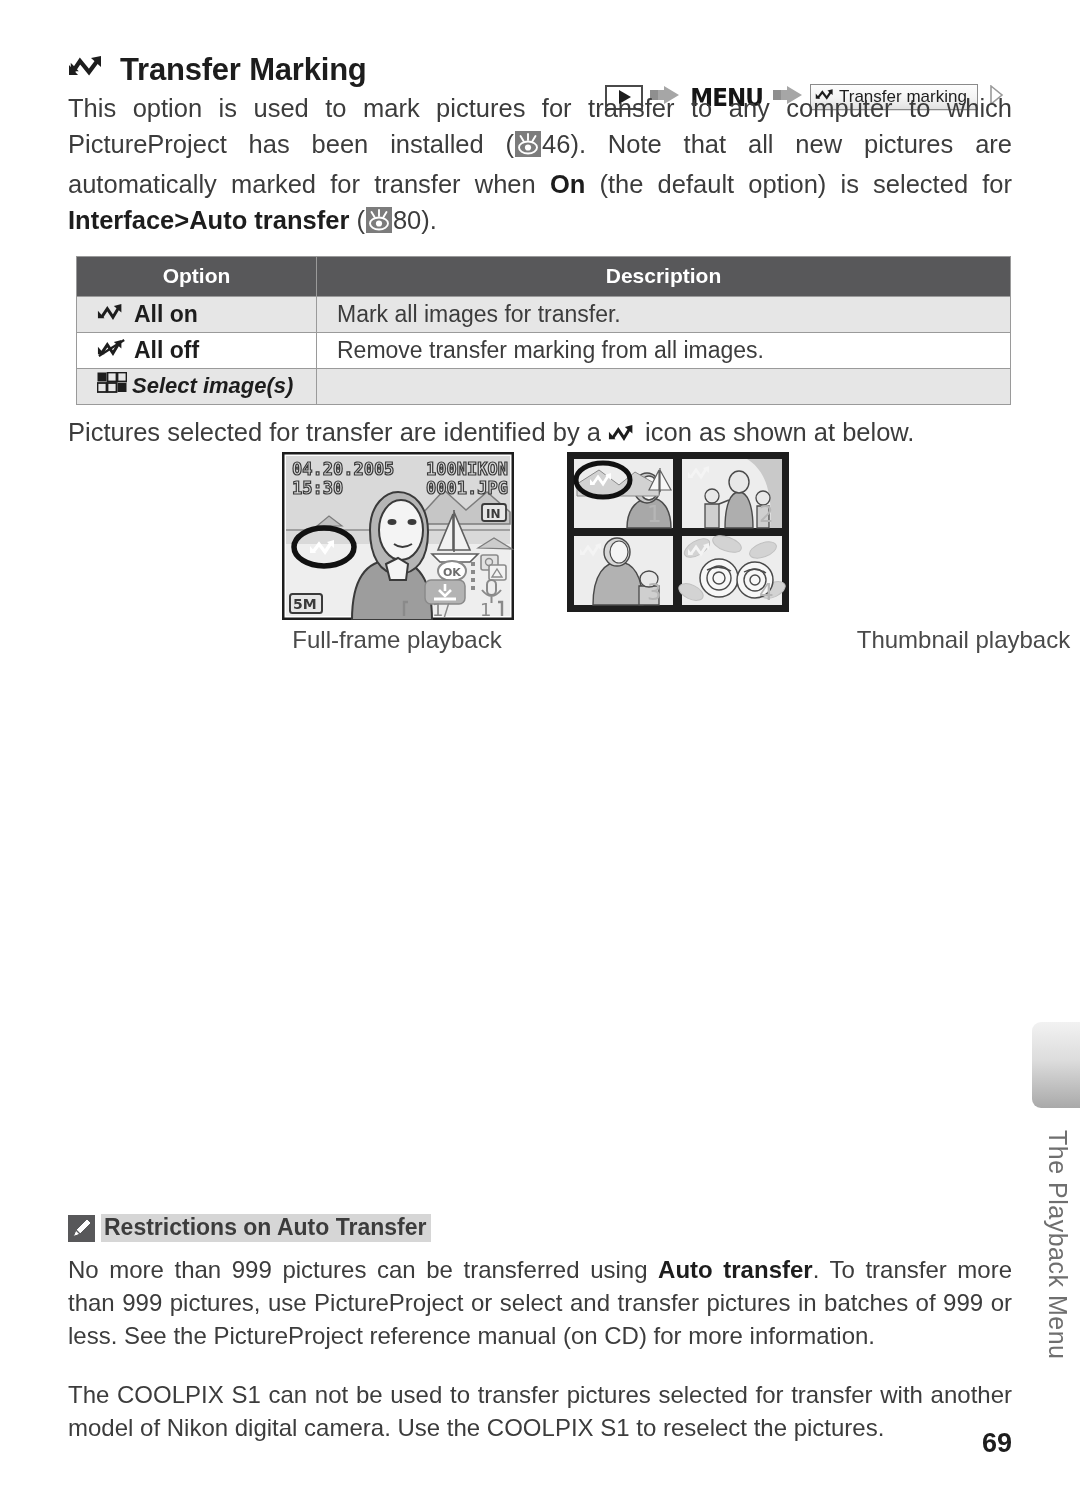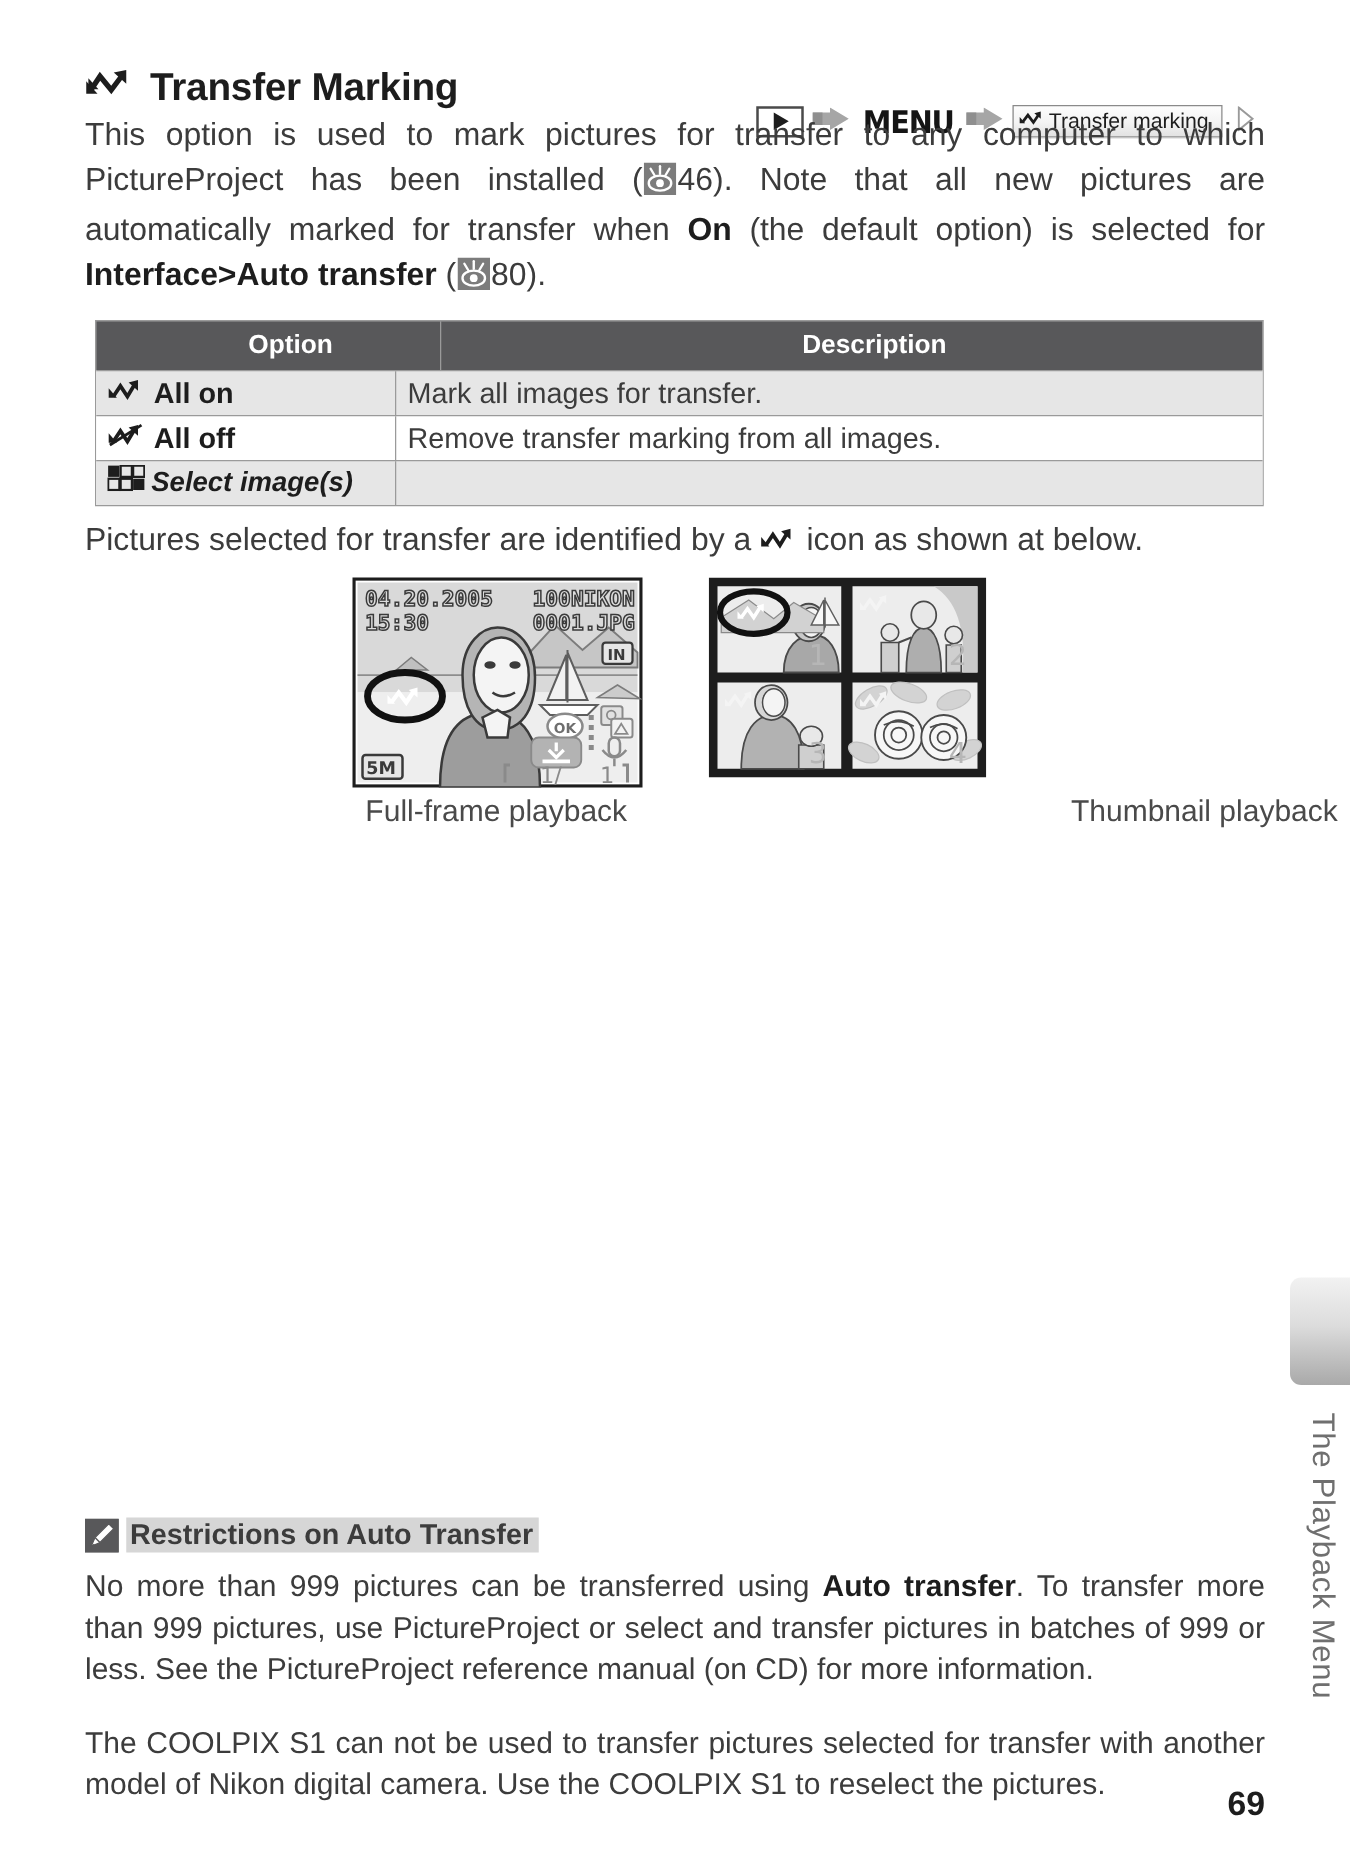--- a/index.html
+++ b/index.html
@@ -137,27 +137,26 @@
   .opt-row { display: flex; }
   .opt-head {
     background: #58585a;
   }
   .opt-head .cell {
     color: #ffffff;
     font-size: 21px;
     font-weight: bold;
     text-align: center;
     padding: 5px 0 6px;
-    margin-left: 36px;
   }
   .cell {
     box-sizing: border-box;
     font-size: 23px;
     line-height: 28px;
-    padding: 3px 9px 4px;
+    padding: 3px 20px 4px;
   }
   .c-opt {
     width: 240px;
     flex: 0 0 240px;
     border-right: 1.5px solid #9a9a9a;
     display: flex;
     align-items: center;
     gap: 7px;
     font-weight: bold;
     color: #1d1d1d;
@@ -181,21 +180,21 @@
     width: 944px;
     font-size: 25.5px;
     line-height: 36px;
     color: #3c3c3c;
   }
 
   
   .figs {
     position: absolute;
     left: 282px;
-    top: 462px;
+    top: 452px;
     width: 520px;
     height: 210px;
   }
   .fig { position: absolute; }
   .fig-full { left: 0; top: 0; }
   .fig-thumb { left: 285px; top: 0; }
   .fig-cap {
     position: absolute;
     top: 174px;
     font-size: 24px;

